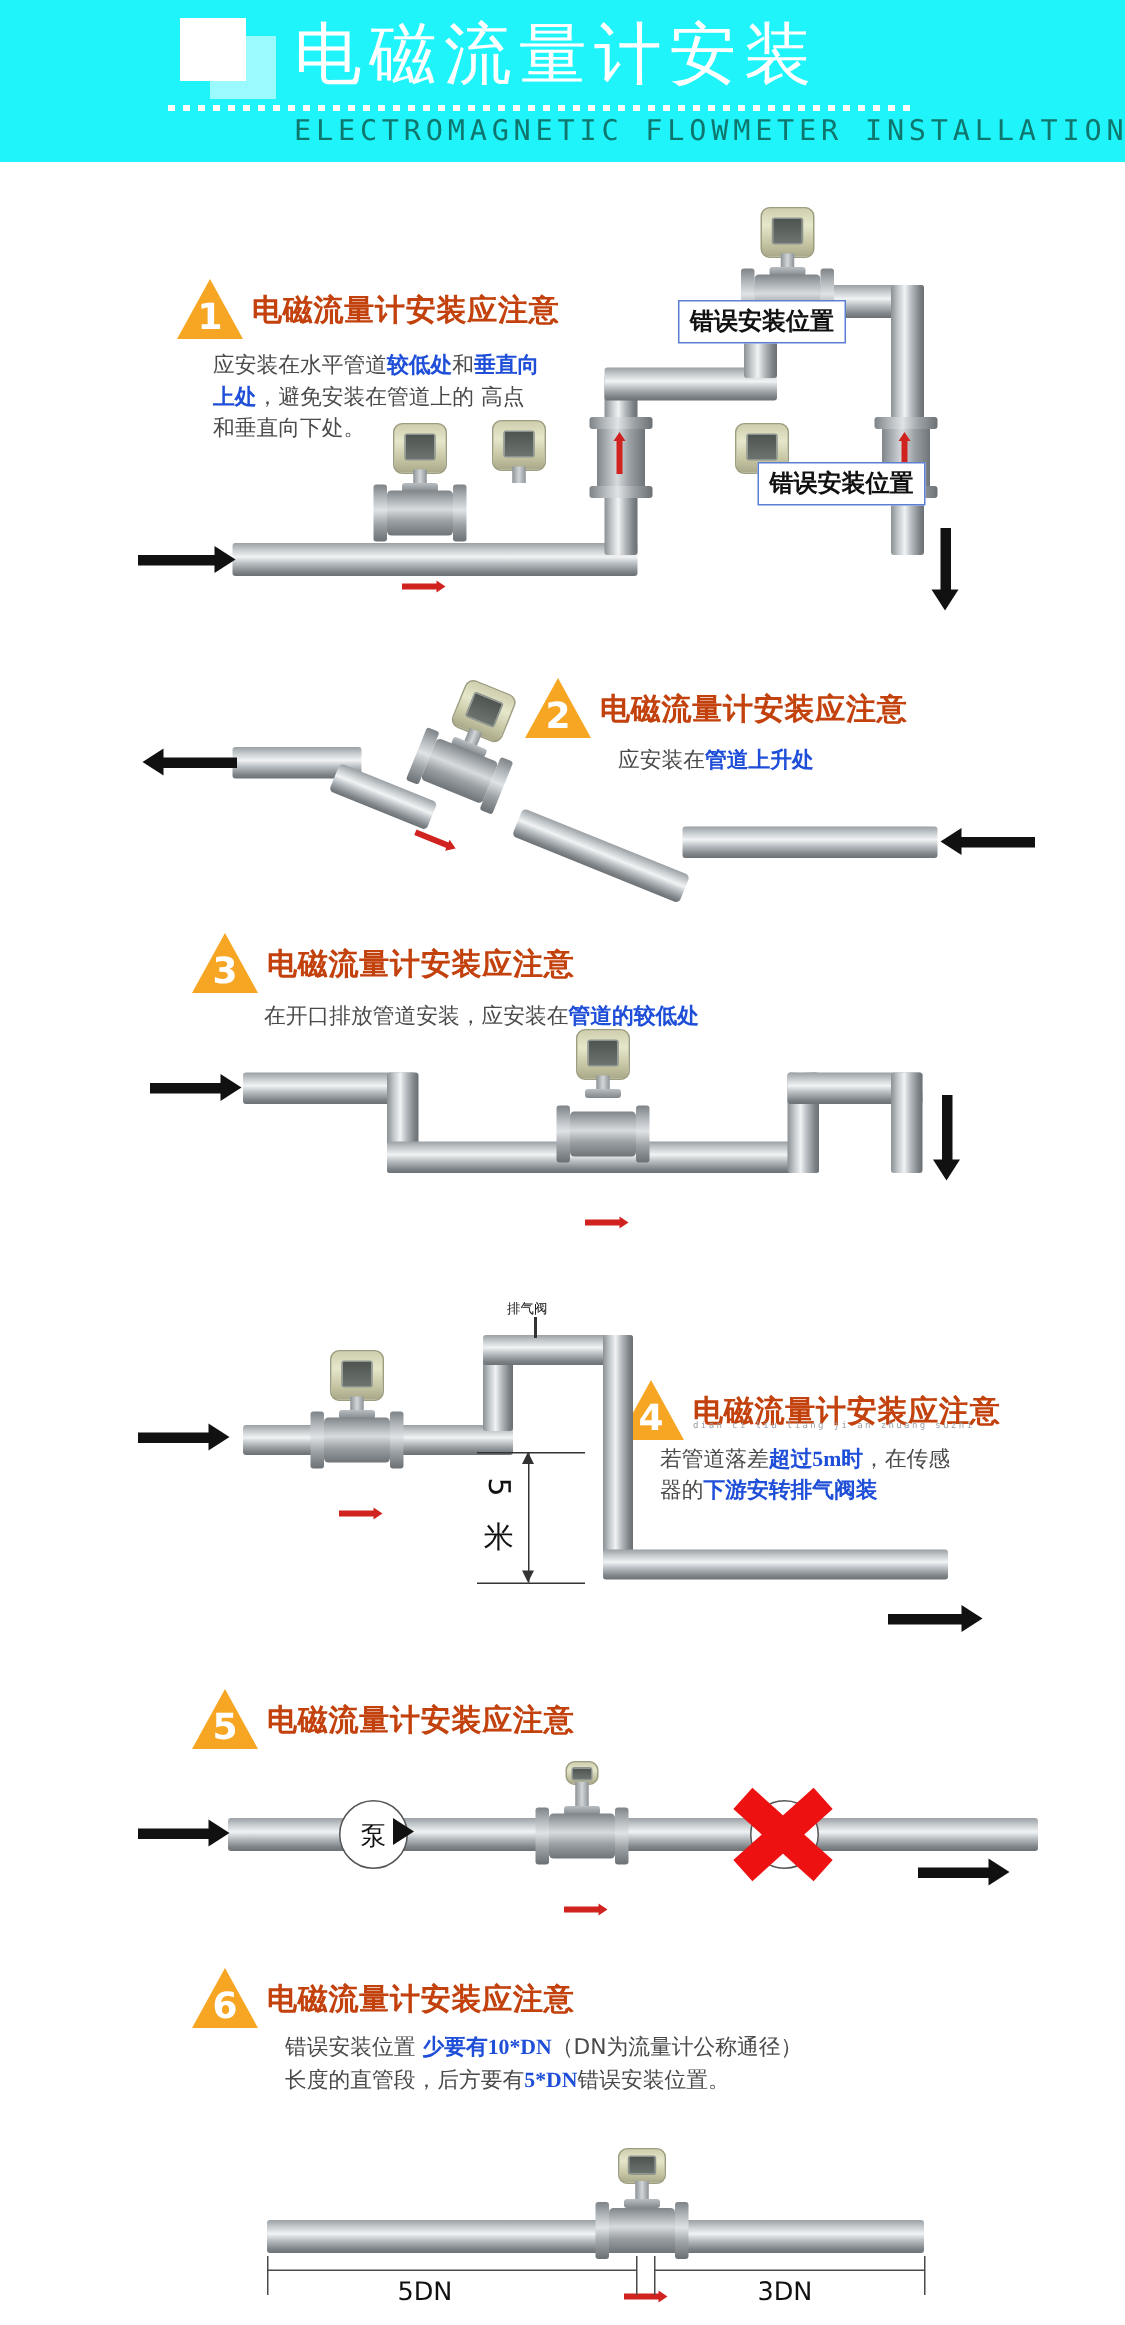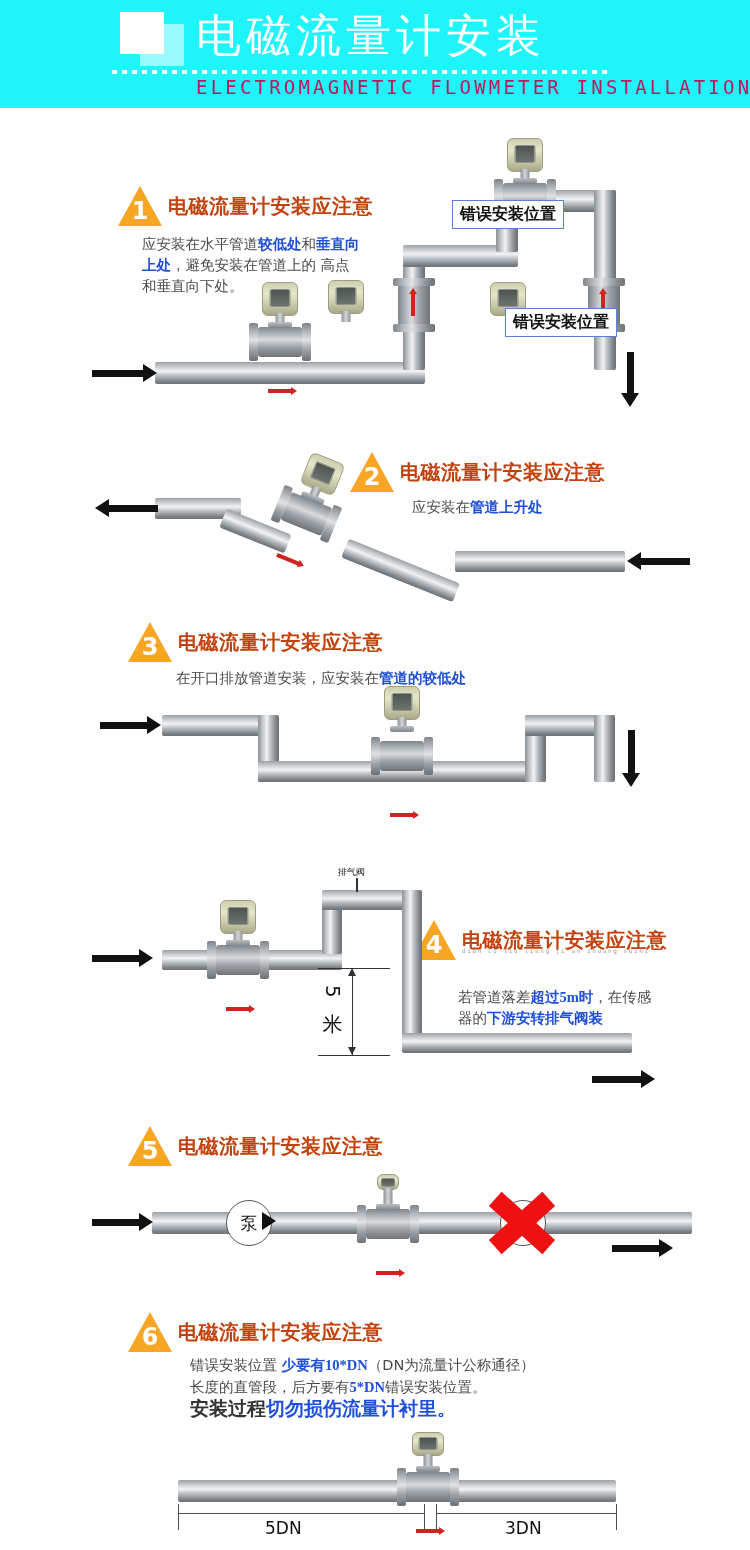--- a/index.html
+++ b/index.html
@@ -24,21 +24,21 @@
     font-size:45px;line-height:55px;color:#ffffff;font-weight:400;
     letter-spacing:5px;white-space:nowrap;
     font-family:"DejaVu Sans","Liberation Sans",sans-serif;
   }
   .hdr-dots{
     position:absolute;left:112px;top:70px;width:500px;height:4px;
     background-image:repeating-linear-gradient(to right,#fff 0 5px,rgba(255,255,255,0) 5px 10px);
   }
   .hdr-sub{
     position:absolute;left:196px;top:76px;width:544px;
-    font-size:19px;letter-spacing:3.2px;color:#be185d;white-space:nowrap;
+    font-size:19px;letter-spacing:3.2px;color:#0f766e;white-space:nowrap;
     font-family:"DejaVu Sans Mono","Liberation Mono",monospace;
   }
 
   
   .sec-head{position:absolute;display:flex;align-items:center;}
   .tri{
     position:relative;width:44px;height:40px;flex:none;
   }
   .tri::before{
     content:"";position:absolute;left:0;top:0;
@@ -374,21 +374,21 @@
   <div class="arrow-r" style="left:100px;top:722px;width:48px;"></div>
   <div class="arrow-d" style="left:628px;top:730px;height:44px;"></div>
 
   <div class="sec-head" style="left:412px;top:920px;">
     <div class="tri">
       <span>4</span>
     </div>
     <div class="sec-title">电磁流量计安装应注意</div>
   </div>
   <div class="pinyin" style="left:462px;top:947px;">dian ci liu liang ji an zhuang suzhi</div>
-  <div class="body-txt" style="left:458px;top:963px;width:255px;margin-top:24px;">
+  <div class="body-txt" style="left:440px;top:963px;width:255px;">
     <span class="plain">若管道落差</span><b>超过5m时</b><span class="plain">，在传感</span><br>
     <span class="plain">器的</span><b>下游安转排气阀装</b>
   </div>
 
   <div class="pipe" style="left:162px;top:950px;width:180px;height:20px;"></div>
   <div class="pipe-v" style="left:322px;top:892px;width:20px;height:62px;"></div>
   <div class="pipe" style="left:322px;top:890px;width:100px;height:20px;"></div>
   <div class="pipe-v" style="left:402px;top:890px;width:20px;height:155px;"></div>
   <div class="pipe" style="left:402px;top:1033px;width:230px;height:20px;"></div>
   <div class="valve-stem" style="left:356px;top:878px;height:14px;"></div>
@@ -450,23 +450,20 @@
 
   <div class="sec-head" style="left:128px;top:1312px;">
     <div class="tri">
       <span>6</span>
     </div>
     <div class="sec-title">电磁流量计安装应注意</div>
   </div>
   <div class="body-txt" style="left:190px;top:1354px;width:420px;line-height:22px;">
     <span class="plain">错误安装位置  </span><b>少要有10*DN</b><span class="plain">（DN为流量计公称通径）</span><br>
     <span class="plain">长度的直管段，后方要有</span><b>5*DN</b><span class="plain">错误安装位置。</span>
-  </div>
-  <div class="body-txt" style="left:190px;top:1398px;width:420px;font-size:19px;">
-    <span class="plain" style="font-weight:bold;color:#333;">安装过程</span><b>切勿损伤流量计衬里。</b>
   </div>
 
   <div class="pipe" style="left:178px;top:1480px;width:438px;height:22px;"></div>
   <div class="fm" style="left:388px;top:1432px;width:80px;height:82px;">
     <div class="head" style="width:30px;height:22px;">
         <div class="screen" style="width:17px;height:11px;top:4px;"></div>
       </div>
     <div class="neck" style="top:22px;height:14px;"></div>
     <div class="collar" style="top:34px;"></div>
     <div class="fl l" style="top:36px;"></div>

